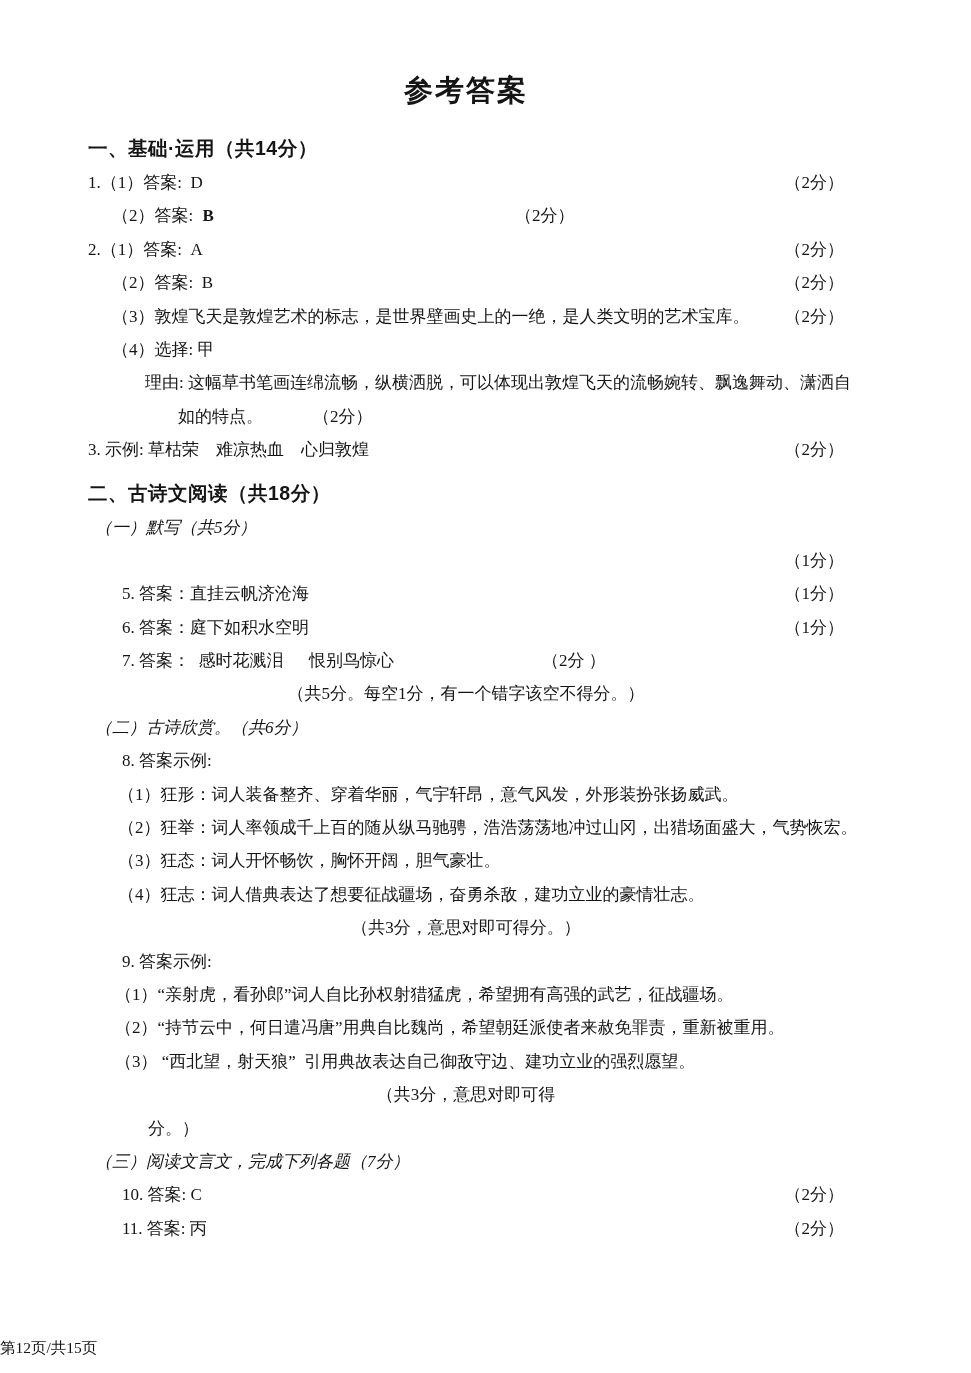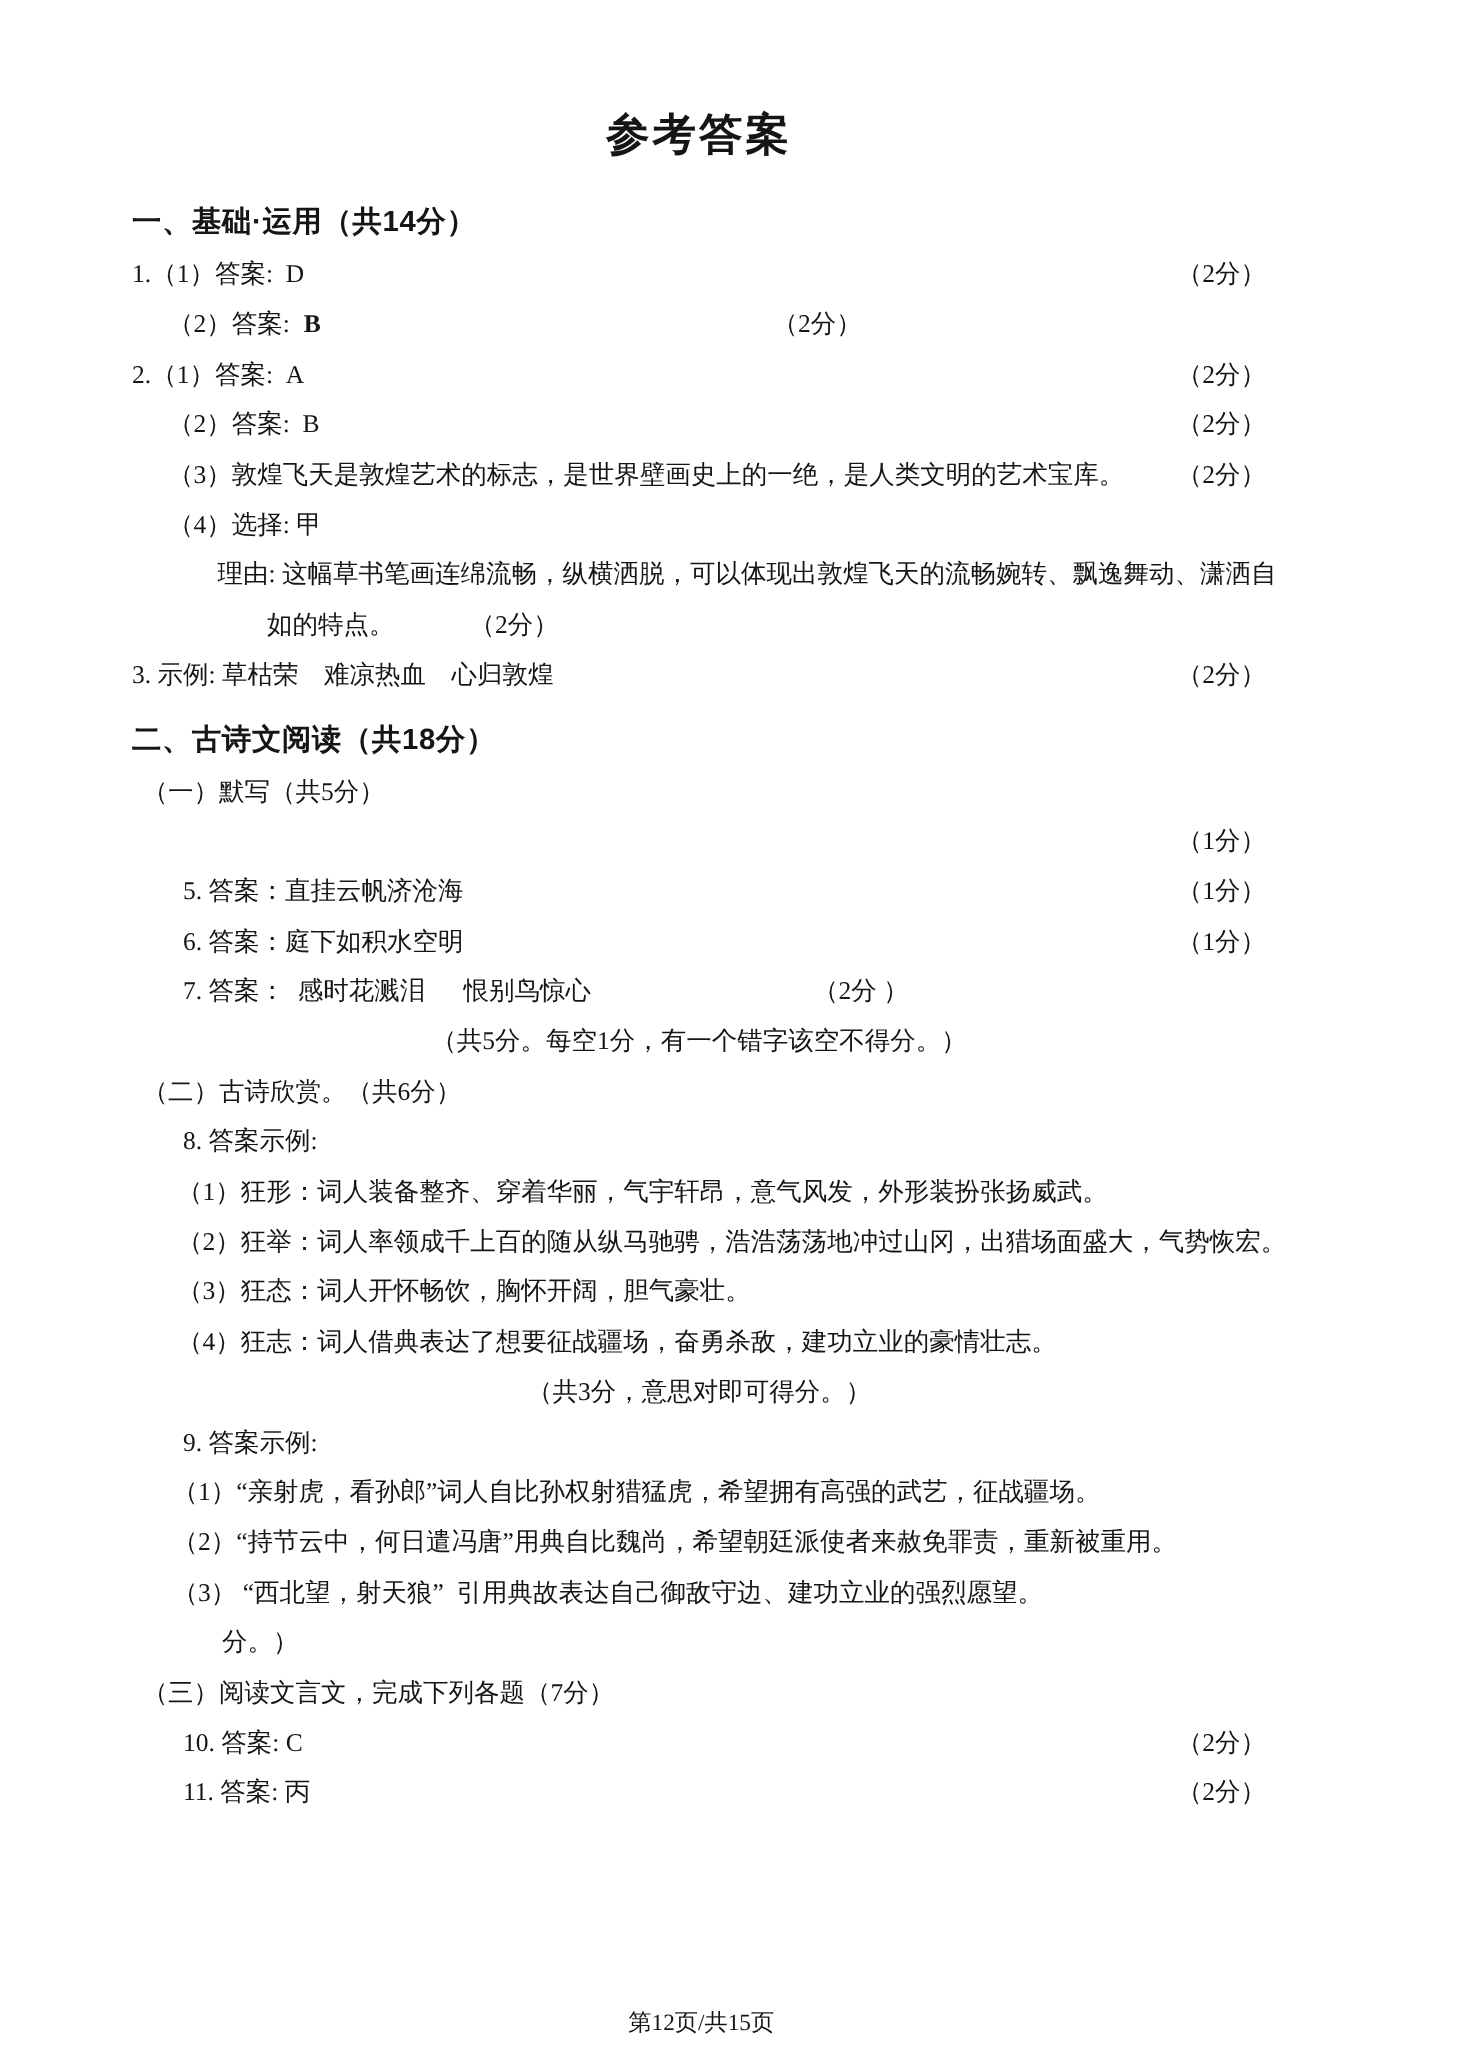--- a/index.html
+++ b/index.html
@@ -32,37 +32,36 @@
   .line.h1{
     font-family:"Liberation Sans","DejaVu Sans",sans-serif;
     font-weight:bold;
     font-size:19.5px;
     height:36px;line-height:36px;
     margin-top:8px;
     letter-spacing:0.5px;
   }
   .line.right{justify-content:center;}
   .txt{display:inline-block;}
-  .ind-1 .txt{margin-left:7px;}
+  .ind-1 .txt{margin-left:7px;font-style:italic;}
   .ind-2 .txt{margin-left:24px;}
   .ind-3 .txt{margin-left:34px;}
   .ind-4 .txt{margin-left:57px;}
   .ind-5 .txt{margin-left:90px;}
   .ind-6 .txt{margin-left:27px;}
   .ind-7 .txt{margin-left:30px;}
   .ind-8 .txt{margin-left:60px;}
   .em{font-weight:bold;margin-left:5px;}
   .score{display:inline-block;}
   .score-right{margin-left:auto;}
   .score-a{position:absolute;left:427px;}
   .score-b{position:absolute;left:225px;}
   .score-c{position:absolute;left:454px;text-align:center;}
   .footer{
     position:absolute;left:0;right:0;top:1338px;
-    text-align:center;
     font-size:15.5px;
     color:#151515;
   }
 </style>
 </head>
 <body>
 
 <div class="page">
   <div class="content">
     <div class="title">参考答案</div>
@@ -88,20 +87,21 @@
         <div class="line ind-3"><span class="txt">8. 答案示例:</span></div>
         <div class="line ind-7"><span class="txt">（1）狂形：词人装备整齐、穿着华丽，气宇轩昂，意气风发，外形装扮张扬威武。</span></div>
         <div class="line ind-7"><span class="txt">（2）狂举：词人率领成千上百的随从纵马驰骋，浩浩荡荡地冲过山冈，出猎场面盛大，气势恢宏。</span></div>
         <div class="line ind-7"><span class="txt">（3）狂态：词人开怀畅饮，胸怀开阔，胆气豪壮。</span></div>
         <div class="line ind-7"><span class="txt">（4）狂志：词人借典表达了想要征战疆场，奋勇杀敌，建功立业的豪情壮志。</span></div>
         <div class="line right"><span class="txt">（共3分，意思对即可得分。）</span></div>
         <div class="line ind-3"><span class="txt">9. 答案示例:</span></div>
         <div class="line ind-6"><span class="txt">（1）“亲射虎，看孙郎”词人自比孙权射猎猛虎，希望拥有高强的武艺，征战疆场。</span></div>
         <div class="line ind-6"><span class="txt">（2）“持节云中，何日遣冯唐”用典自比魏尚，希望朝廷派使者来赦免罪责，重新被重用。</span></div>
         <div class="line ind-6"><span class="txt">（3） “西北望，射天狼”  引用典故表达自己御敌守边、建功立业的强烈愿望。</span></div>
+        <div class="line right"><span class="txt">（共3分，意思对即可得</span></div>
         <div class="line ind-8"><span class="txt">分。）</span></div>
         <div class="line ind-1"><span class="txt">（三）阅读文言文，完成下列各题（7分）</span></div>
         <div class="line ind-3"><span class="txt">10. 答案: C</span><span class="score score-right">（2分）</span></div>
         <div class="line ind-3"><span class="txt">11. 答案: 丙</span><span class="score score-right">（2分）</span></div>
       </div>
   </div>
   <div class="footer">第12页/共15页</div>
 </div>
 
 </body></html>

